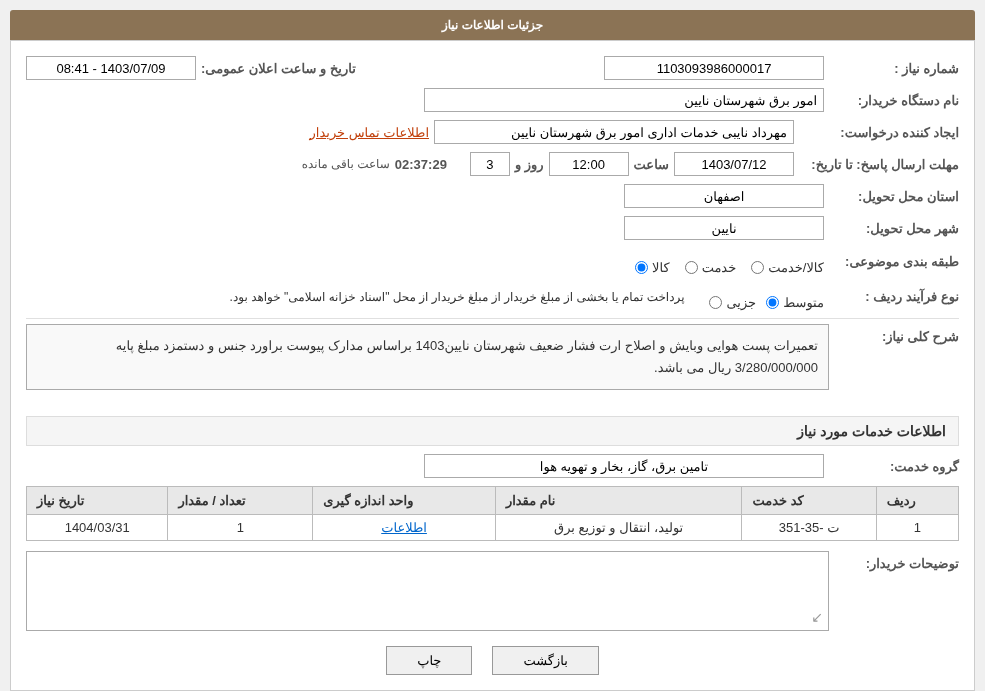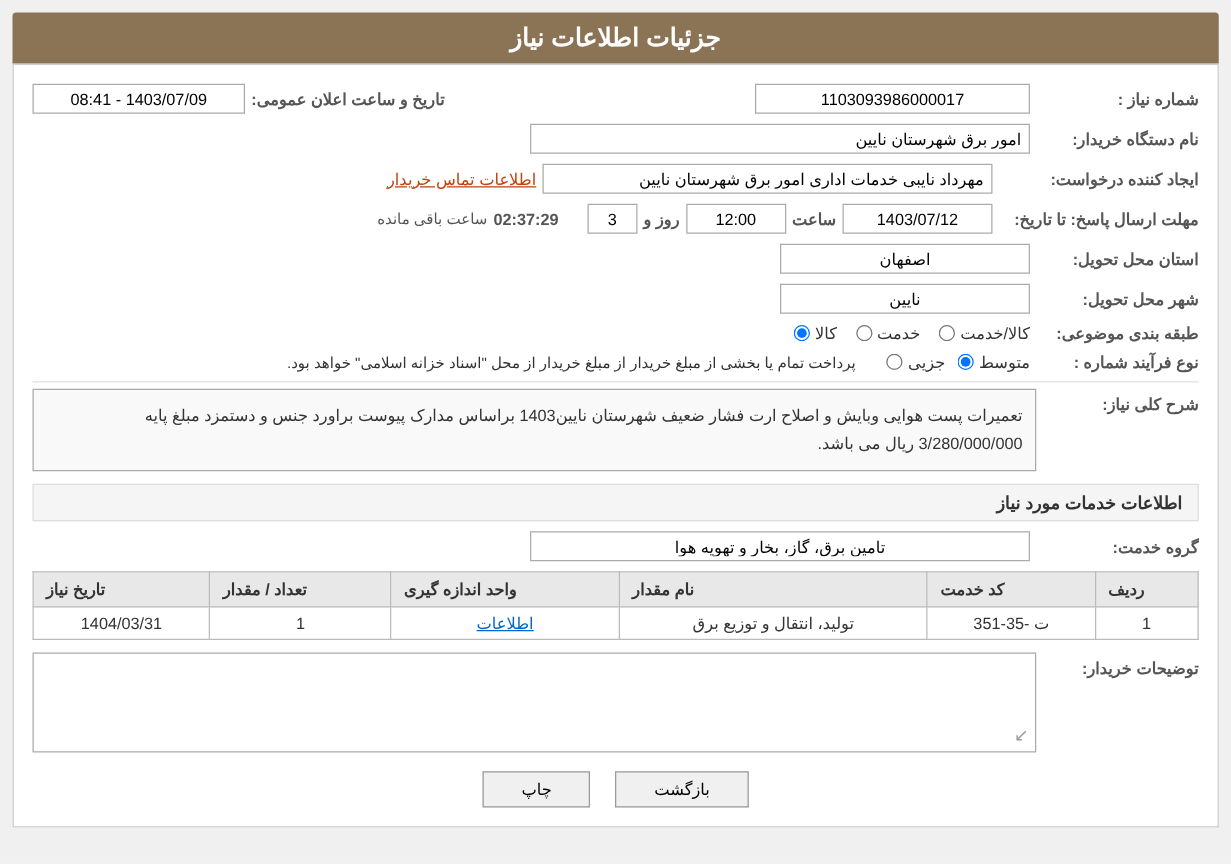--- a/index.html
+++ b/index.html
@@ -14,21 +14,21 @@
       width: 985px;
       min-height: 691px;
       background: #f0f0f0;
       padding: 10px;
     }
     .header-bar {
       background: #8B7355;
       color: white;
       text-align: center;
       padding: 8px 15px;
-      font-size: 20px;
+      font-size: 12px;
       font-weight: bold;
       border-radius: 3px 3px 0 0;
     }
     .main-content {
       background: white;
       border: 1px solid #ccc;
       padding: 15px;
     }
     .form-row {
       display: flex;
@@ -84,20 +84,21 @@
     .radio-group {
       display: flex;
       gap: 15px;
       align-items: center;
       direction: rtl;
     }
     .radio-item {
       display: flex;
       align-items: center;
       gap: 4px;
+      margin-top: 12px;
     }
     .section-title {
       background: #f5f5f5;
       border: 1px solid #ddd;
       padding: 6px 12px;
       font-weight: bold;
       font-size: 14px;
       color: #333;
       margin: 8px 0;
       text-align: right;
@@ -249,36 +250,36 @@
           <input type="radio" name="category" value="khadamat" style="">
         </div>
         <div class="radio-item">
           <span>کالا</span>
           <input type="radio" name="category" value="kala" checked="" style="">
         </div>
       </div>
     </div>
 
     <div class="form-row">
-      <span class="label">نوع فرآیند شماره :</span>
+      <span class="label">نوع فرآیند ردیف :</span>
       <div class="purchase-type-row">
         <div class="radio-item">
           <span>متوسط</span>
           <input type="radio" name="purchase_type" value="motavasset" checked="" style="">
         </div>
         <div class="radio-item">
           <span>جزیی</span>
           <input type="radio" name="purchase_type" value="jozii" style="">
         </div>
         <span class="note-text" style="margin-right:15px; color:#333; font-size:12px;">پرداخت تمام یا بخشی از مبلغ خریدار از مبلغ خریدار از محل "اسناد خزانه اسلامی" خواهد بود.</span>
       </div>
     </div>
 
     <div class="row-separator"></div>
-    <div style="display:flex; gap:10px; margin-bottom:10px; direction:rtl; align-items:flex-start;">
+    <div style="display:flex; gap:10px; margin-bottom:26px; direction:rtl; align-items:flex-start;">
       <span class="label" style="min-width:120px; font-weight:bold; padding-top:5px;">شرح کلی نیاز:</span>
       <div class="description-box" style="flex:1;">
         <span>تعمیرات پست هوایی وبایش و اصلاح ارت فشار ضعیف شهرستان نایین1403
 براساس مدارک پیوست براورد جنس و دستمزد مبلغ پایه 3/280/000/000 ریال می باشد.</span>
       </div>
     </div>
 
     <div class="section-title">اطلاعات خدمات مورد نیاز</div>
 
     <div class="form-row">

